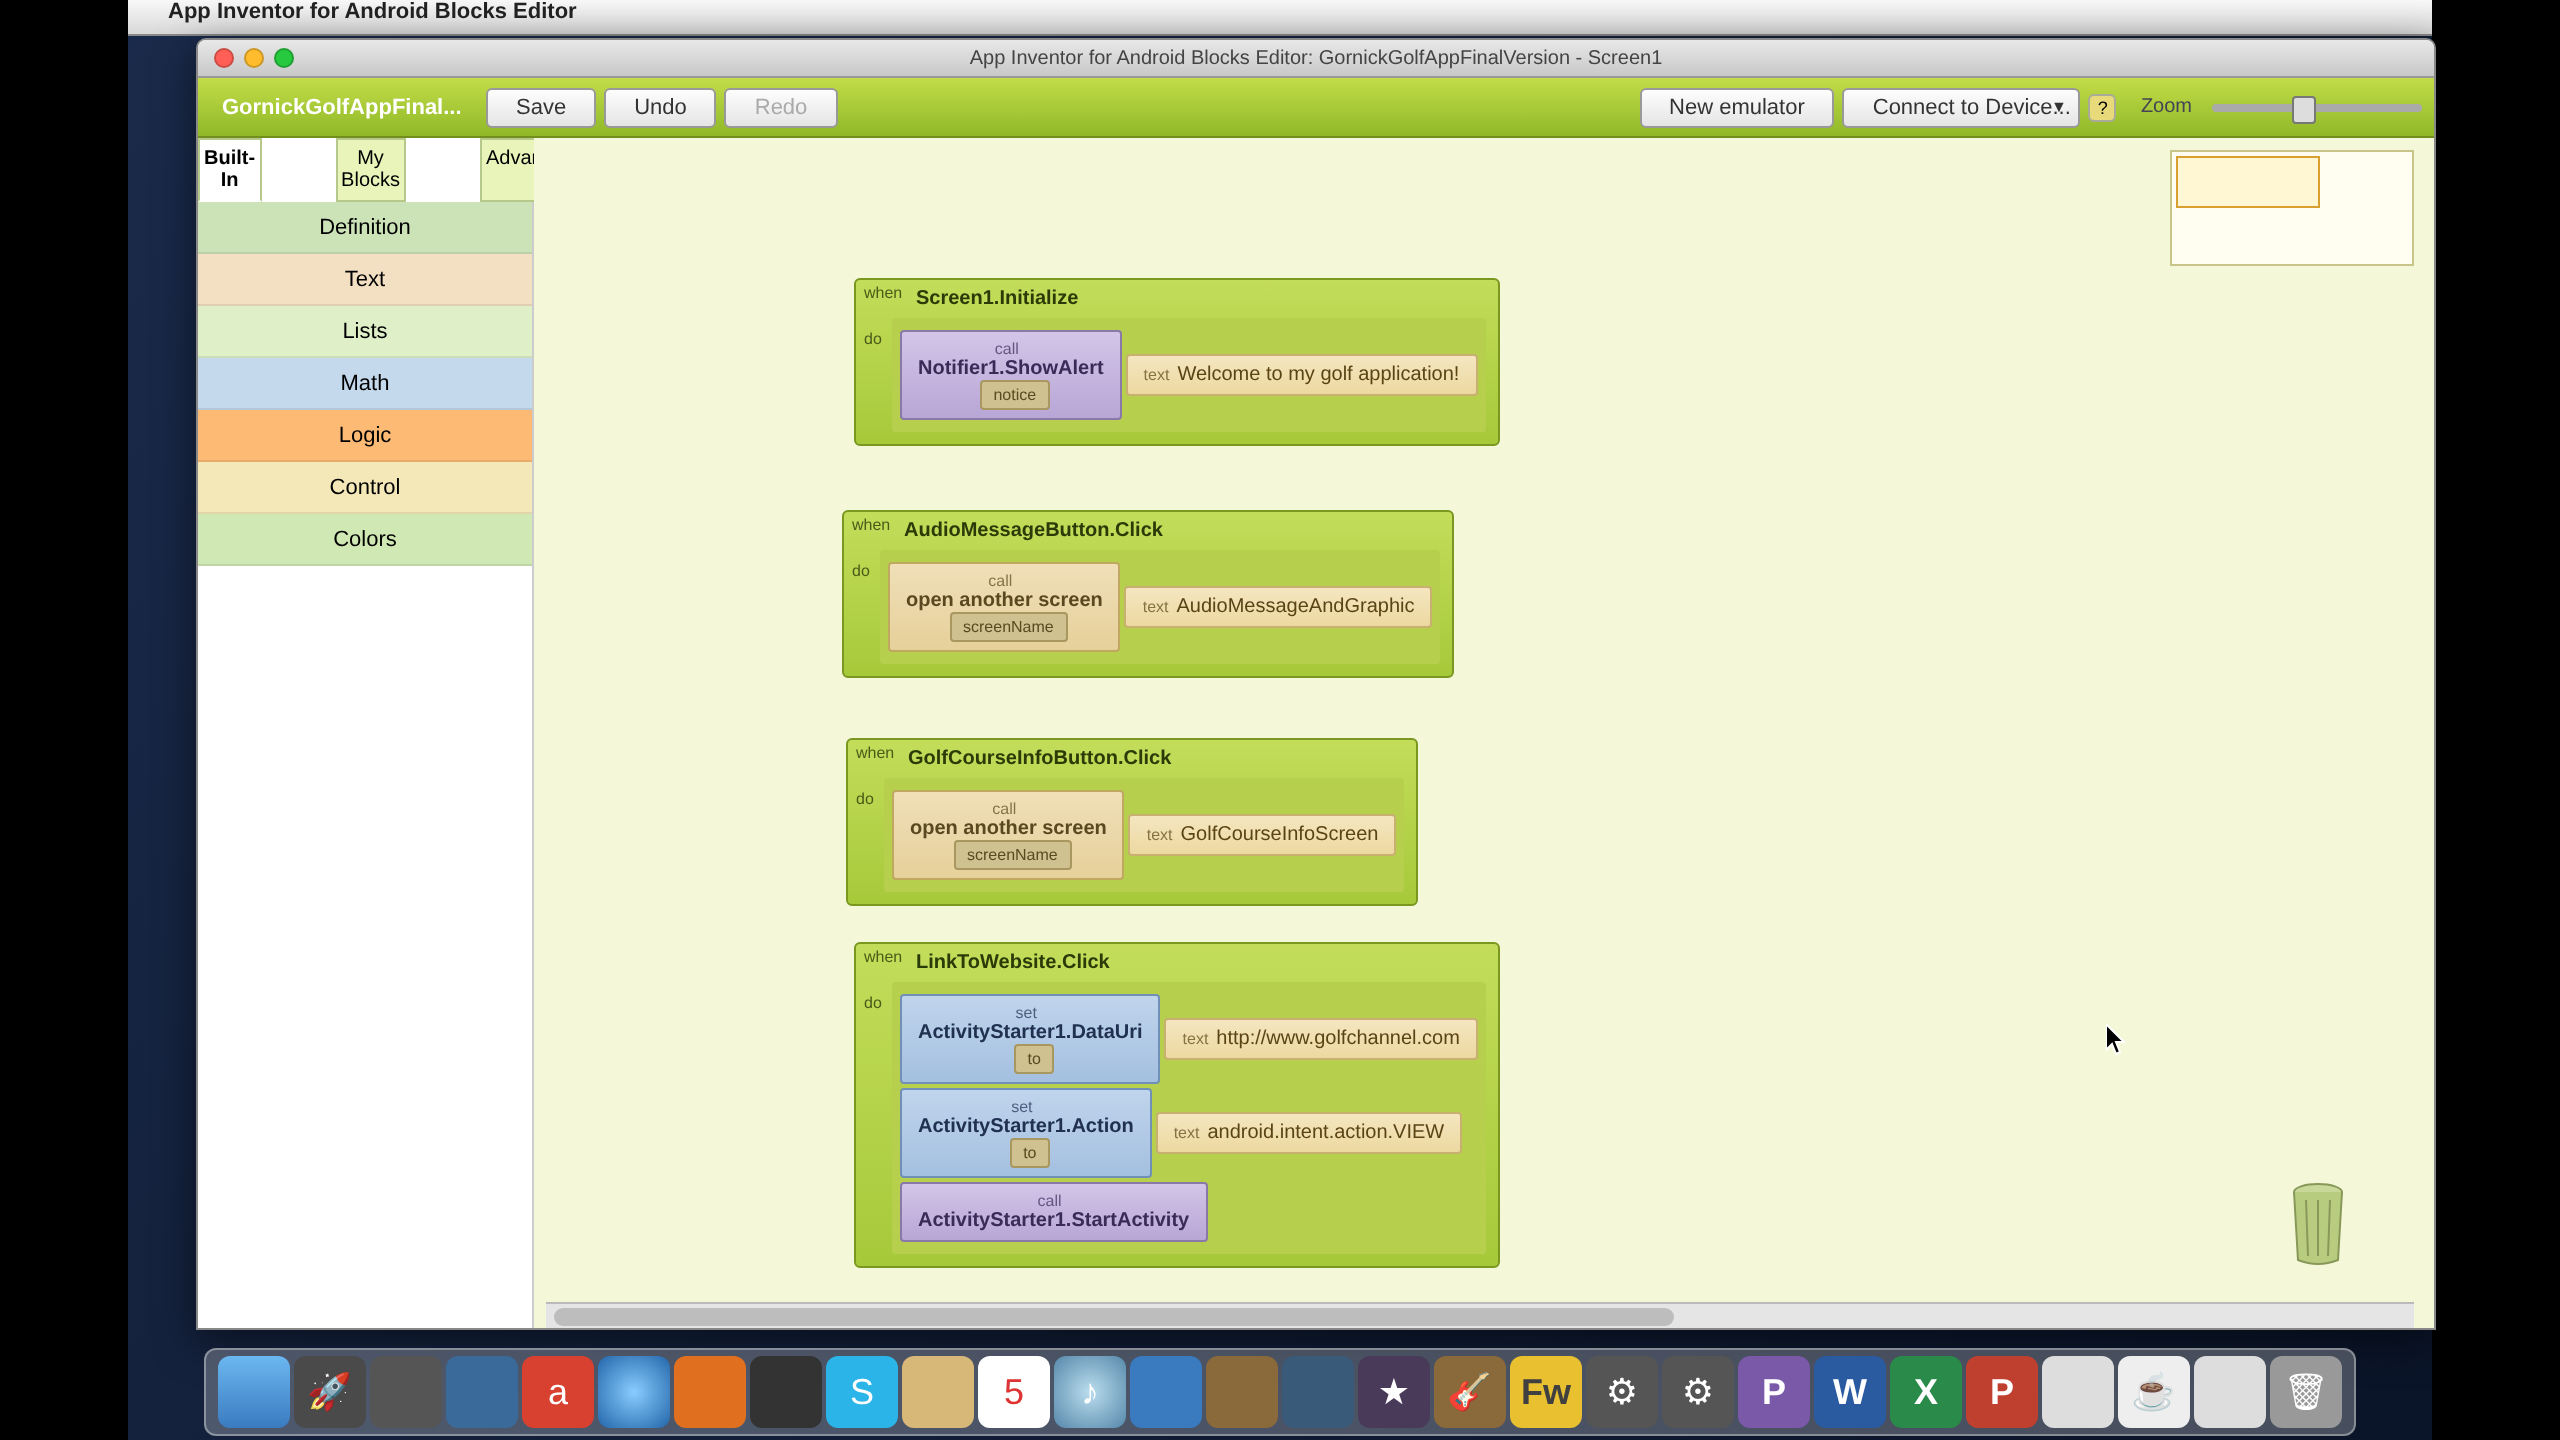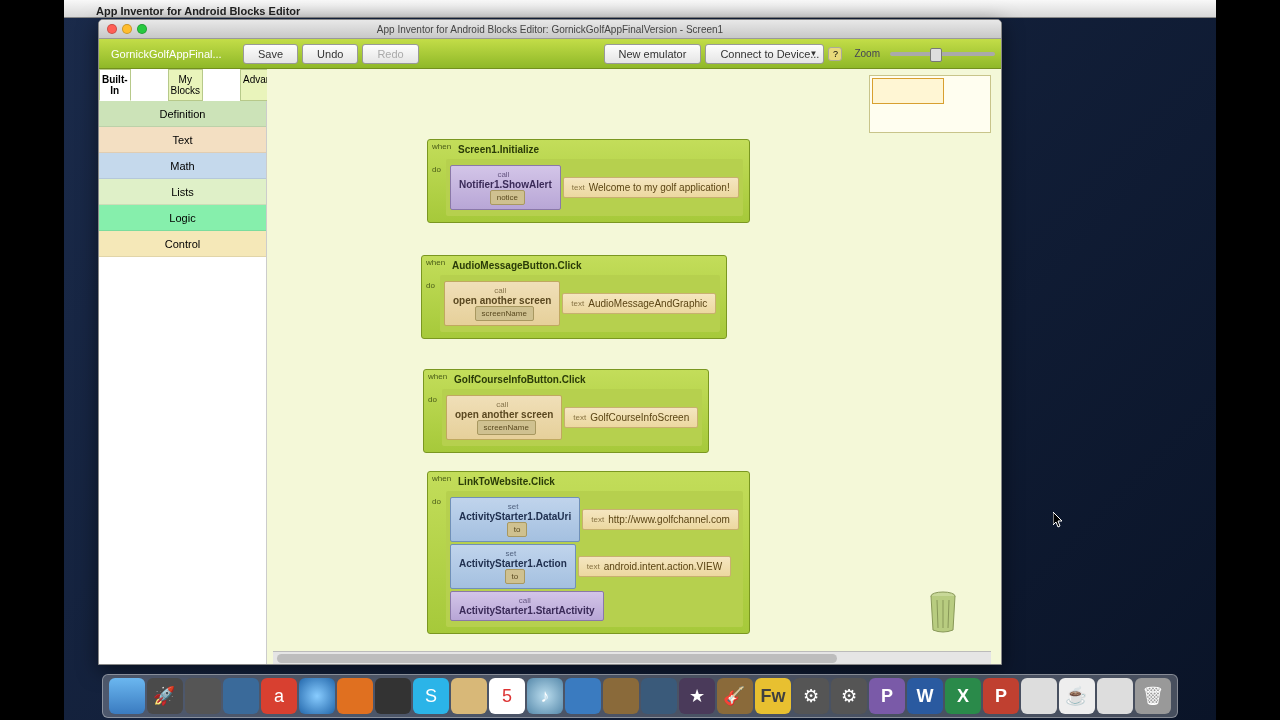--- a/index.html
+++ b/index.html
@@ -1,52 +1,52 @@
 <!DOCTYPE html>
 <html><head>
 <meta charset="utf-8">
 <style>
 * { margin: 0; padding: 0; box-sizing: border-box; font-family: "Lucida Grande", Arial, sans-serif; }
 body { width: 1280px; height: 720px; background: #000; overflow: hidden; position: relative; }
 .desktop { position: absolute; left: 64px; top: 0; width: 1152px; height: 720px; background: linear-gradient(135deg,#1a2a4a 0%,#0a1428 100%); }
 
 
-.menubar { position: absolute; top: 0; left: 0; width: 100%; height: 18px; background: linear-gradient(#f8f8f8,#d8d8d8); display: flex; align-items: flex-end; font-size: 11px; color: #222; border-bottom: 1px solid #888; gap: 12px; }
+.menubar { position: absolute; top: 0; left: 0; width: 100%; height: 18px; background: linear-gradient(#f8f8f8,#d8d8d8); display: flex; align-items: flex-start; font-size: 11px; color: #222; border-bottom: 1px solid #888; }
 .menubar .apple { margin: 0 10px; font-size: 13px; }
 .menubar .title { font-weight: bold; }
 .menubar .right { margin-left: auto; display: flex; gap: 10px; align-items: center; padding-right: 8px; }
 .menubar .right span { font-size: 11px; }
 
 
-.window { position: absolute; left: 34px; top: 19px; width: 904px; height: 646px; background: #eee; border: 1px solid #888; border-radius: 5px 5px 0 0; box-shadow: 0 5px 20px rgba(0,0,0,.5); overflow: hidden; }
+.window { position: absolute; left: 34px; top: 19px; width: 1120px; height: 646px; background: #eee; border: 1px solid #888; border-radius: 5px 5px 0 0; box-shadow: 0 5px 20px rgba(0,0,0,.5); overflow: hidden; }
 .titlebar { height: 19px; background: linear-gradient(#e8e8e8,#c8c8c8); display: flex; align-items: center; font-size: 10px; color: #333; border-bottom: 1px solid #999; position: relative; }
 .traffic { display: flex; gap: 5px; padding-left: 8px; }
 .tl { width: 10px; height: 10px; border-radius: 50%; border: 1px solid rgba(0,0,0,.2); }
 .tl.r { background: #ff5f56; } .tl.y { background: #ffbd2e; } .tl.g { background: #27c93f; }
 .wintitle { position: absolute; left: 50%; transform: translateX(-50%); font-size: 10px; color: #444; }
 
 .toolbar { height: 30px; background: linear-gradient(#c3dd48,#8fb828); display: flex; align-items: center; padding: 0 6px; gap: 4px; border-bottom: 1px solid #728f1e; }
-.projtitle { color: #fff; font-weight: normal; font-size: 11px; padding: 0 6px; width: 134px; overflow: hidden; white-space: nowrap; }
+.projtitle { color: #fff; font-weight: bold; font-size: 11px; padding: 0 6px; width: 134px; overflow: hidden; white-space: nowrap; }
 .btn { background: linear-gradient(#fdfdfd,#e5e5e5); border: 1px solid #999; border-radius: 3px; padding: 3px 14px; font-size: 11px; color: #333; cursor: pointer; }
 .btn.dis { color: #aaa; }
 .toolbar .spacer { flex: 1; }
 .connect { display: flex; align-items: center; }
 .zoomlab { font-size: 10px; color: #445; margin-left: 8px; }
 .zslider { width: 105px; height: 4px; background: #aaa; border-radius: 2px; margin-left: 6px; position: relative; }
 .zslider::after { content: ""; position: absolute; left: 40px; top: -4px; width: 10px; height: 12px; background: #ddd; border: 1px solid #777; border-radius: 2px; }
 .helpdot { width: 14px; height: 14px; border-radius: 3px; background: #e8d97a; border: 1px solid #aa9; font-size: 9px; display: flex; align-items: center; justify-content: center; margin-left: 4px; }
 
 .body { display: flex; height: calc(100% - 49px); }
 .palette { width: 168px; background: #fff; border-right: 1px solid #ccc; }
 .ptabs { display: flex; font-size: 10px; gap: 37px; }
 .ptab { flex: 1; text-align: center; padding: 4px 2px; background: #e9f4bb; border: 1px solid #b7c98a; cursor: pointer; }
 .ptab.active { background: #fff; font-weight: bold; border-bottom: 1px solid #fff; }
 .drawers { }
 .drawer { height: 26px; display: flex; align-items: center; justify-content: center; font-size: 11px; border-bottom: 1px solid rgba(0,0,0,.08); cursor: pointer; }
-.d0{background:#cce3b8}.d1{background:#f3dfc2}.d2{background:#dff0c8}.d3{background:#c5d9ec}.d4{background:#86efac}.d5{background:#f5e8b8}.d6{background:#d0e8b3}
+.d0{background:#cce3b8}.d1{background:#f3dfc2}.d2{background:#dff0c8}.d3{background:#c5d9ec}.d4{background:#fdba74}.d5{background:#f5e8b8}.d6{background:#d0e8b3}
 
 .canvas { flex: 1; background: #f4f8d8; position: relative; overflow: hidden; }
 .minimap { position: absolute; right: 10px; top: 6px; width: 122px; height: 58px; background: #fffef0; border: 1px solid #c8c48a; }
 .minimap .vp { position: absolute; left: 2px; top: 2px; width: 72px; height: 26px; border: 1px solid #d8a030; background: rgba(255,230,150,.3); }
 .trash { position: absolute; right: 40px; bottom: 30px; width: 36px; height: 44px; }
 .trash svg { width: 100%; height: 100%; }
 .status { position: absolute; left: 22px; bottom: 4px; font-size: 9px; color: #9a9a80; }
 .hscroll { position: absolute; left: 174px; right: 10px; bottom: 0; height: 13px; background: #e5e5e5; border-top: 1px solid #bbb; }
 .hscroll .thumb { position: absolute; left: 4px; top: 2px; width: 560px; height: 9px; background: #bdbdbd; border-radius: 5px; }
 
@@ -112,24 +112,25 @@
     <div class="body">
       <div class="palette">
         <div class="ptabs">
           <div class="ptab active">Built-In</div>
           <div class="ptab">My Blocks</div>
           <div class="ptab">Advanced</div>
         </div>
         <div class="drawers">
           <div class="drawer d0">Definition</div>
           <div class="drawer d1">Text</div>
+          <div class="drawer d2">Lists</div>
           <div class="drawer d3">Math</div>
-          <div class="drawer d2">Lists</div>
           <div class="drawer d4">Logic</div>
           <div class="drawer d5">Control</div>
+          <div class="drawer d6">Colors</div>
         </div>
       </div>
 
       <div class="canvas">
         <div class="minimap">
             <div class="vp"></div>
           </div>
 
         <div class="stack" style="left:160px;top:70px">
           <div class="ev">

